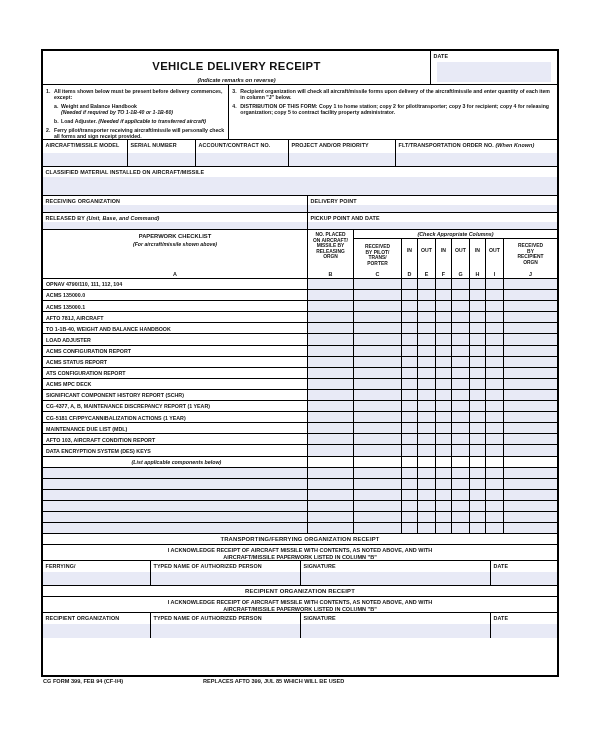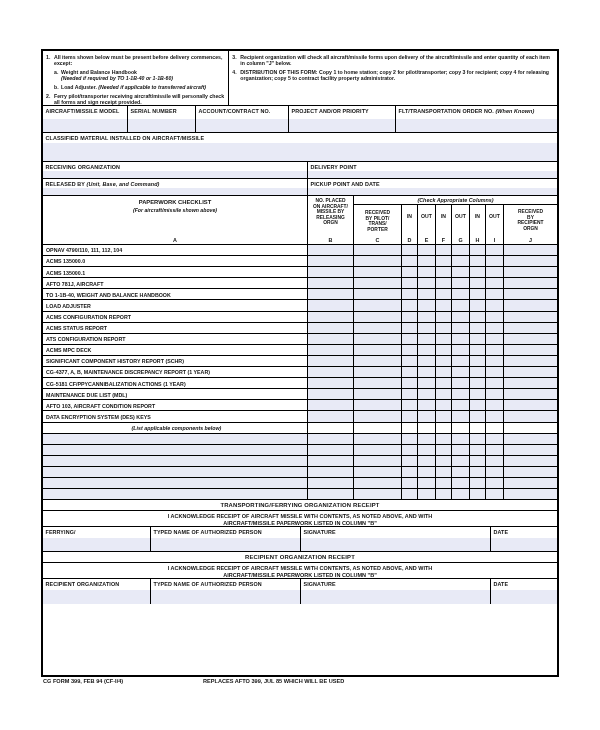--- a/index.html
+++ b/index.html
@@ -128,20 +128,30 @@
   }
   #f-left{left:0;}
   #f-right{left:160px;}
 </style>
 </head>
 <body>
 
 <div id="page">
   <div id="form">
 
+    <div class="row bb" id="titleblock">
+      <div class="cell br" id="titlecell">
+        <div id="title">VEHICLE DELIVERY RECEIPT</div>
+        <div id="subtitle">(Indicate remarks on reverse)</div>
+      </div>
+      <div class="cell" id="datecell">
+        <span class="lbl">DATE</span>
+        <div id="datefill" class="fill"></div>
+      </div>
+    </div>
 
     <div class="row bb" id="instr">
       <div class="cell br icol" style="width:271px;">
           <div class="inum">
             <span class="n">1.</span>
             <span class="t">All items shown below must be present before delivery commences, except:</span>
           </div>
           <div class="sub">
             <span class="n">a.</span>
             <span class="t">Weight and Balance Handbook<br><span class="it">(Needed if required by TO 1-1B-40 or 1-1B-60)</span></span>

